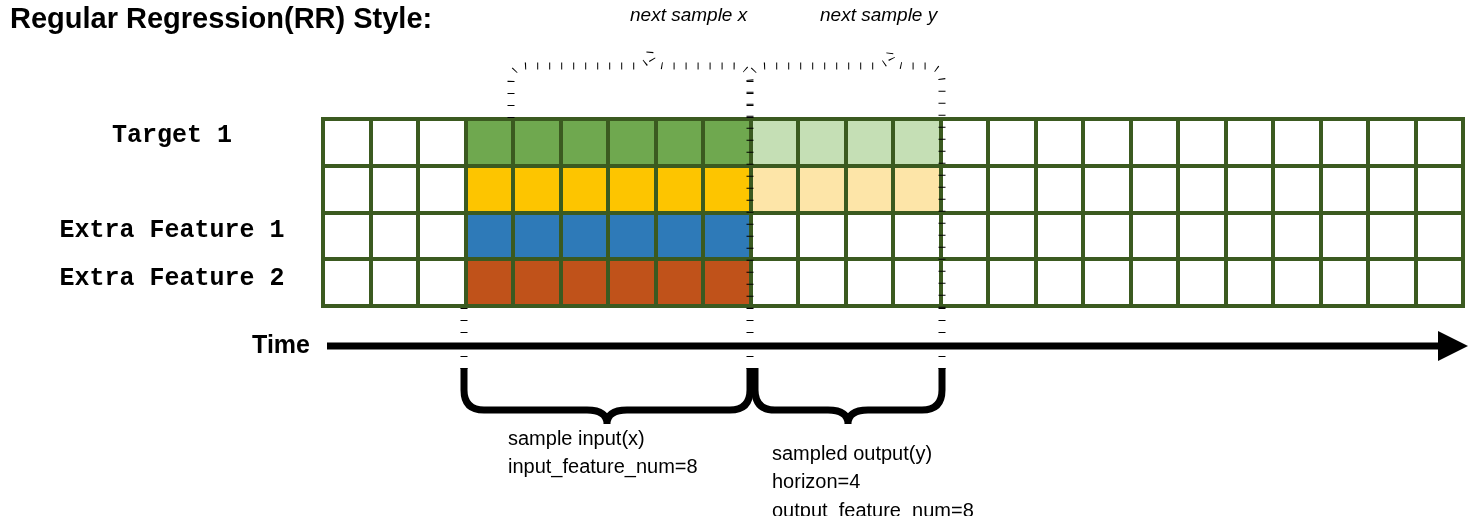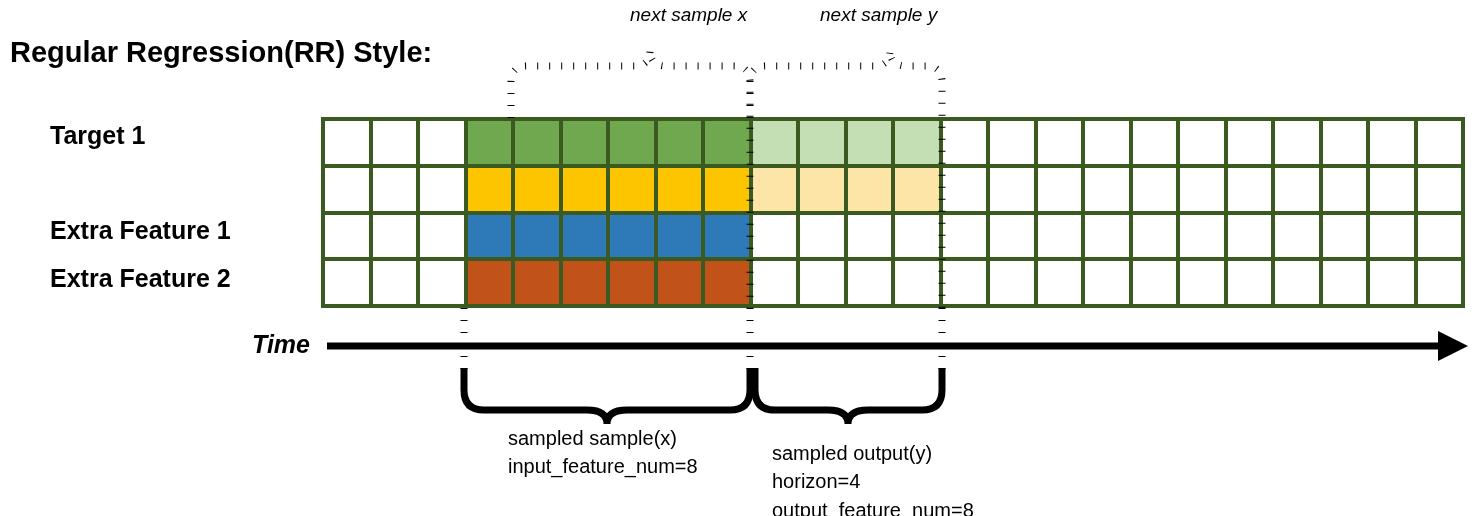--- a/index.html
+++ b/index.html
@@ -21,62 +21,61 @@
 
   
   .title {
     position: absolute;
     left: 10px;
     top: 2px;
     font-size: 29px;
     font-weight: 700;
     letter-spacing: 0px;
     white-space: nowrap;
-    margin-top: 34px;
   }
 
   
   .brace-caption {
     position: absolute;
     font-size: 19px;
     font-style: italic;
     font-weight: 400;
     white-space: nowrap;
   }
 
   
   .row-label {
     position: absolute;
-    right: 0;
+    right: 8px;
     width: 260px;
-    text-align: left;
+    text-align: center;
     font-size: 25px;
     font-weight: 700;
     white-space: nowrap;
     line-height: 1;
+    font-family: Liberation Mono, monospace;
   }
   .row-label-wrap {
     position: absolute;
     left: 48px;
     top: 117px;
     width: 262px;
     height: 191px;
   }
 
   
   .time-label {
     position: absolute;
     left: 48px;
     top: 330px;
     width: 262px;
     text-align: right;
     font-size: 25px;
     font-weight: 700;
     white-space: nowrap;
-    font-style: italic;
   }
 
   
   .grid {
     position: absolute;
     left: 321px;
     top: 117px;
     width: 1144px;
     height: 191px;
     background: #3b5a20;
@@ -236,21 +235,21 @@
         <div class="cell" style="background: rgb(255, 255, 255);"></div>
         <div class="cell" style="background: rgb(255, 255, 255);"></div>
         <div class="cell" style="background: rgb(255, 255, 255);"></div>
         <div class="cell" style="background: rgb(255, 255, 255);"></div>
         <div class="cell" style="background: rgb(255, 255, 255);"></div>
         <div class="cell" style="background: rgb(255, 255, 255);"></div>
       </div>
     </div>
 
   <div class="caption-block" id="cap-input" style="left: 508px; top: 424px;">
-    <div>sampled sample(x)</div>
+    <div>sample input(x)</div>
     <div>input_feature_num=8</div>
   </div>
   <div class="caption-block" id="cap-output" style="left: 772px; top: 424px; margin-top: 15px;">
     <div>sampled output(y)</div>
     <div>horizon=4</div>
     <div>output_feature_num=8</div>
   </div>
 
   <svg class="overlay" viewBox="0 0 1476 516">
 

